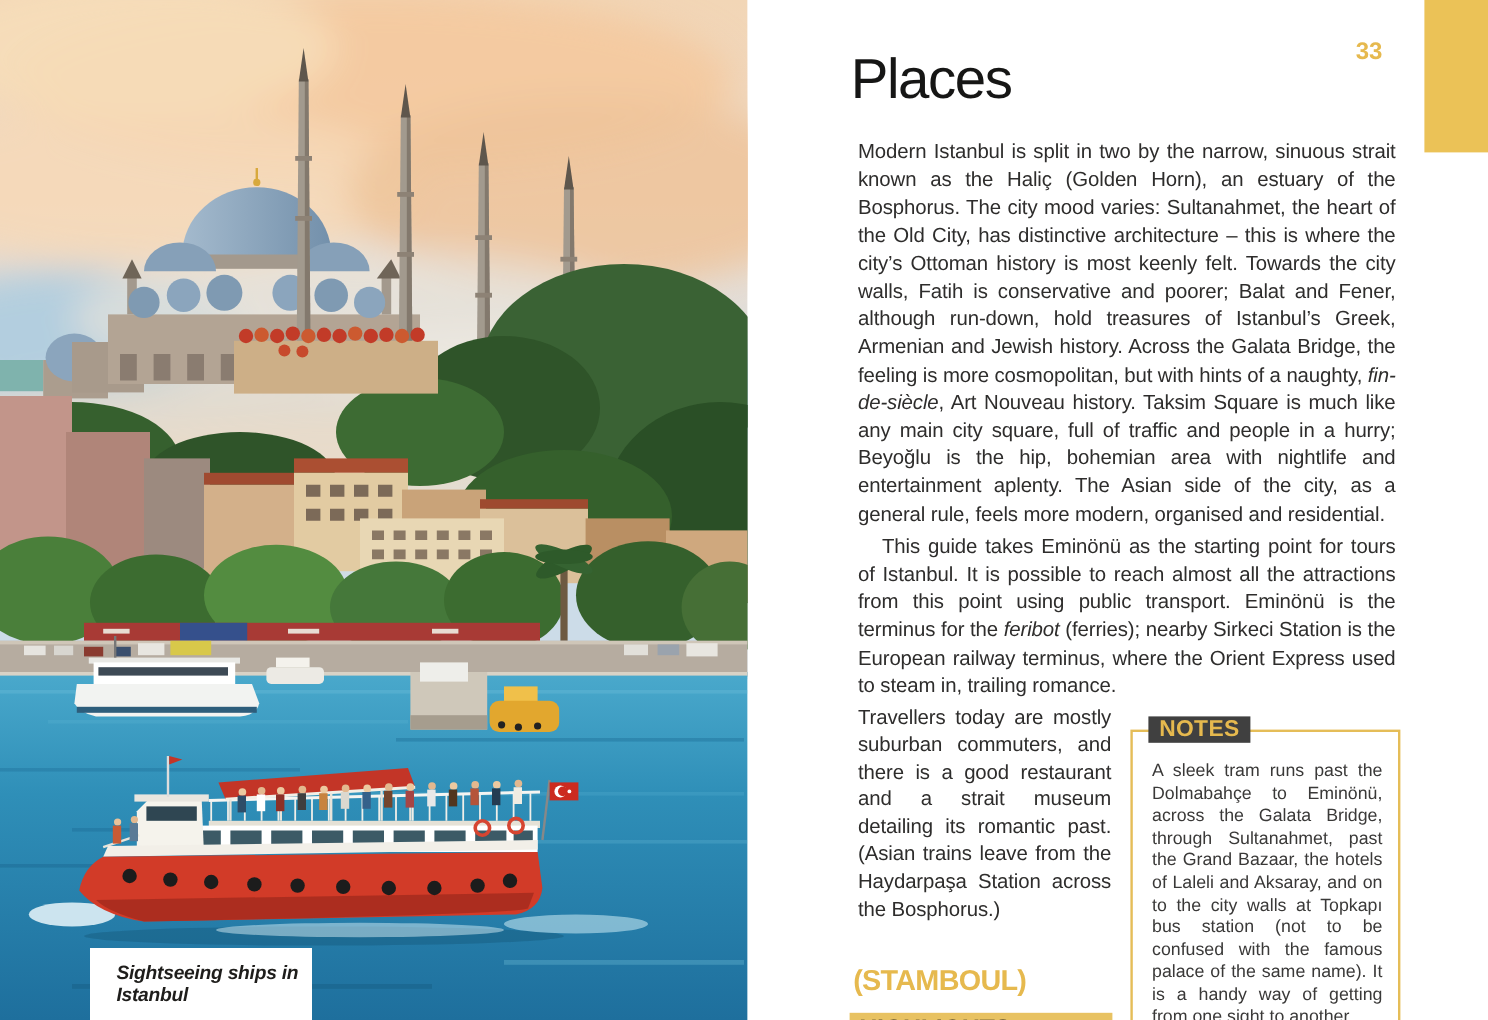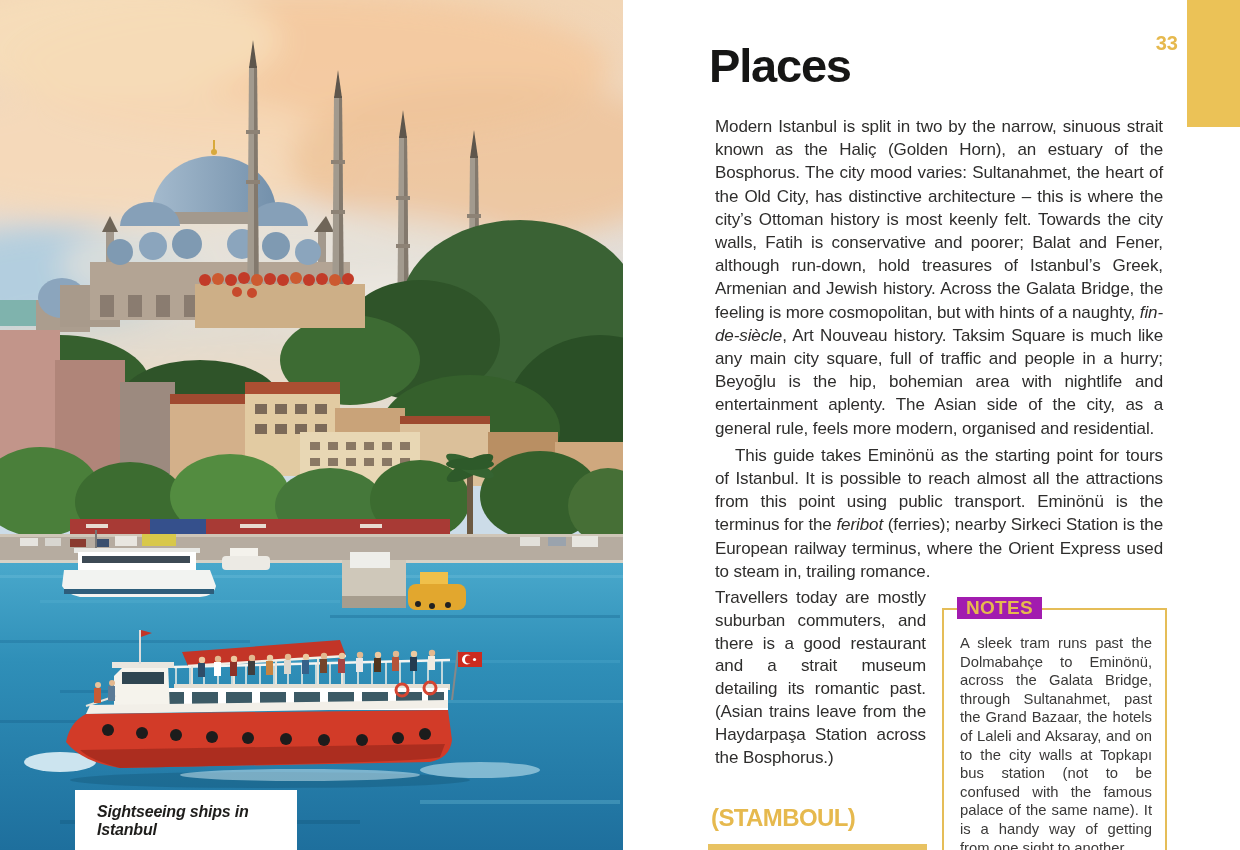--- a/index.html
+++ b/index.html
@@ -1,39 +1,39 @@
 <!DOCTYPE html>
 <html><head>
 <meta charset="utf-8">
 <style>
   html,body{margin:0;padding:0;background:#ffffff;}
   .canvas{position:relative;width:1240px;height:850px;background:#ffffff;overflow:hidden;
           font-family:"Liberation Sans",sans-serif;}
   
   .photo{position:absolute;left:0;top:0;width:623px;height:850px;margin:0;}
   .photo svg{display:block;width:623px;height:850px;}
-  .caption{position:absolute;left:75px;top:790px;width:222px;height:60px;background:#ffffff;
+  .caption{position:absolute;left:75px;top:790px;width:185px;height:60px;background:#ffffff;
            box-sizing:border-box;padding:13px 0 0 22px;}
   .caption span{font-style:italic;font-weight:700;font-size:16px;color:#1e1d1b;letter-spacing:-0.2px;}
   
   .page{position:absolute;left:623px;top:0;width:617px;height:850px;box-sizing:border-box;
         padding:0 73px 0 88px;}
   .page-tab{position:absolute;right:0;top:0;width:53px;height:127px;background:#ebc257;}
-  .page-number{position:absolute;right:62px;top:32px;font-size:20px;font-weight:700;color:#e6b94e;}
-  .title{margin:42px 0 26px -2px;font-size:47px;line-height:1;font-weight:700;color:#161615;
+  .page-number{position:absolute;right:88px;top:32px;font-size:20px;font-weight:700;color:#e6b94e;}
+  .title{margin:42px 0 26px -2px;font-size:47px;line-height:1;font-weight:400;color:#161615;
          letter-spacing:-1.2px;}
   .body{margin:4px;text-align:justify;font-size:17px;line-height:23.2px;color:#2e2d2c;
         letter-spacing:-0.1px;}
   .body i{font-style:italic;}
   .indent{text-indent:20px;}
   .p2b{line-height:22.8px;}
   
   .notes{float:right;width:225px;box-sizing:border-box;margin:21px 0 10px 16px;
          border:2px solid #e5bd58;position:relative;padding:24px 13px 14px 16px;}
-  .notes-label{position:absolute;top:-13px;left:13px;background:#a21caf;padding:0 9px;
+  .notes-label{position:absolute;top:-13px;left:13px;background:#404040;padding:0 9px;
                font-size:19px;font-weight:700;color:#e6b94e;letter-spacing:0.3px;}
   .notes-body{margin:0;text-align:justify;font-size:14.8px;line-height:18.6px;color:#3a3938;}
   .section-heading{margin:16px 0 0 0;font-size:24px;line-height:22px;font-weight:700;
                    color:#e6b94e;letter-spacing:-0.6px;}
   .highlights-bar{width:219px;box-sizing:border-box;margin:15px 0 7px -3px;background:#e8c262;
                   padding:2px 0 3px 8px;font-size:21px;font-weight:700;color:#141413;
                   letter-spacing:-0.3px;}
 </style>
 </head>
 <body>

